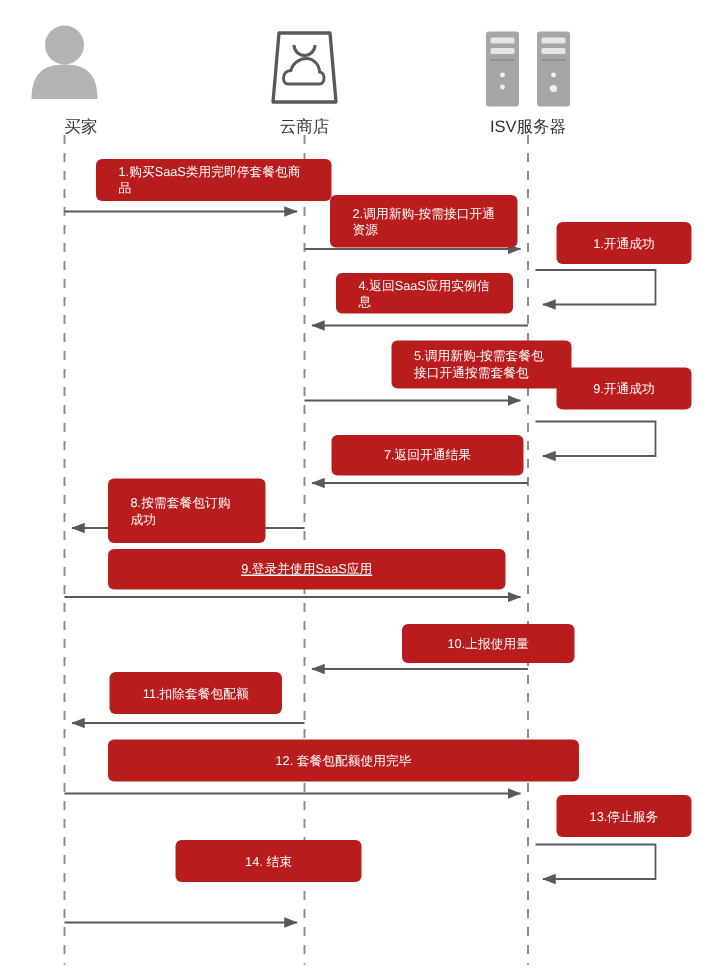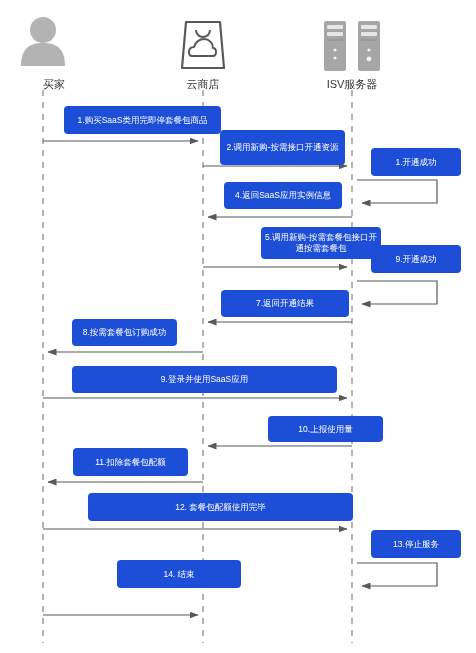--- a/index.html
+++ b/index.html
@@ -17,31 +17,31 @@
     font-size:11px;
     color:#333333;
     text-align:center;
     white-space:nowrap;
     transform:translateX(-50%);
     font-weight:400;
   }
 
   .msg-box{
     position:absolute;
-    background:#1d4ed8;
+    background:#b91c1c;
     color:#ffffff;
     border-radius:4px;
     font-size:8.5px;
     line-height:11px;
     display:flex;
     align-items:center;
     justify-content:center;
-    text-align:center;
+    text-align:left;
     box-sizing:border-box;
-    padding:2px 2px;
+    padding:2px 15px;
     letter-spacing:0px;
   }
   .msg-box.two-line{line-height:11px;}
 </style>
 </head>
 <body>
 
 <svg id="diagram" viewBox="0 0 476 653" xmlns="http://www.w3.org/2000/svg">
 
   <defs>
@@ -124,25 +124,25 @@
 <div class="msg-box" style="left:371px;top:148px;width:90px;height:28px;">1.开通成功</div>
 
 <div class="msg-box" style="left:224px;top:182px;width:118px;height:27px;">4.返回SaaS应用实例信息</div>
 
 <div class="msg-box two-line" style="left:223px;top:227px;width:120px;height:32px;margin-left:38px;">5.调用新购-按需套餐包接口开通按需套餐包</div>
 
 <div class="msg-box" style="left:371px;top:245px;width:90px;height:28px;">9.开通成功</div>
 
 <div class="msg-box" style="left:221px;top:290px;width:128px;height:27px;">7.返回开通结果</div>
 
-<div class="msg-box" style="left:72px;top:319px;width:105px;height:27px;">8.按需套餐包订购成功</div>
+<div class="msg-box" style="left:72px;top:319px;width:105px;height:43px;">8.按需套餐包订购成功</div>
 
-<div class="msg-box" style="left:72px;top:366px;width:265px;height:27px;">9.登录并使用SaaS应用</div>
+<div class="msg-box" style="left:72px;top:366px;width:265px;height:27px;text-decoration:underline;">9.登录并使用SaaS应用</div>
 
 <div class="msg-box" style="left:225px;top:416px;width:115px;height:26px;margin-left:43px;">10.上报使用量</div>
 
 <div class="msg-box" style="left:73px;top:448px;width:115px;height:28px;">11.扣除套餐包配额</div>
 
-<div class="msg-box" style="left:88px;top:493px;width:265px;height:28px;">12. 套餐包配额使用完毕</div>
+<div class="msg-box" style="left:72px;top:493px;width:314px;height:28px;">12. 套餐包配额使用完毕</div>
 
 <div class="msg-box" style="left:371px;top:530px;width:90px;height:28px;">13.停止服务</div>
 
 <div class="msg-box" style="left:72px;top:560px;width:124px;height:28px;margin-left:45px;">14. 结束</div>
 
 </body></html>

